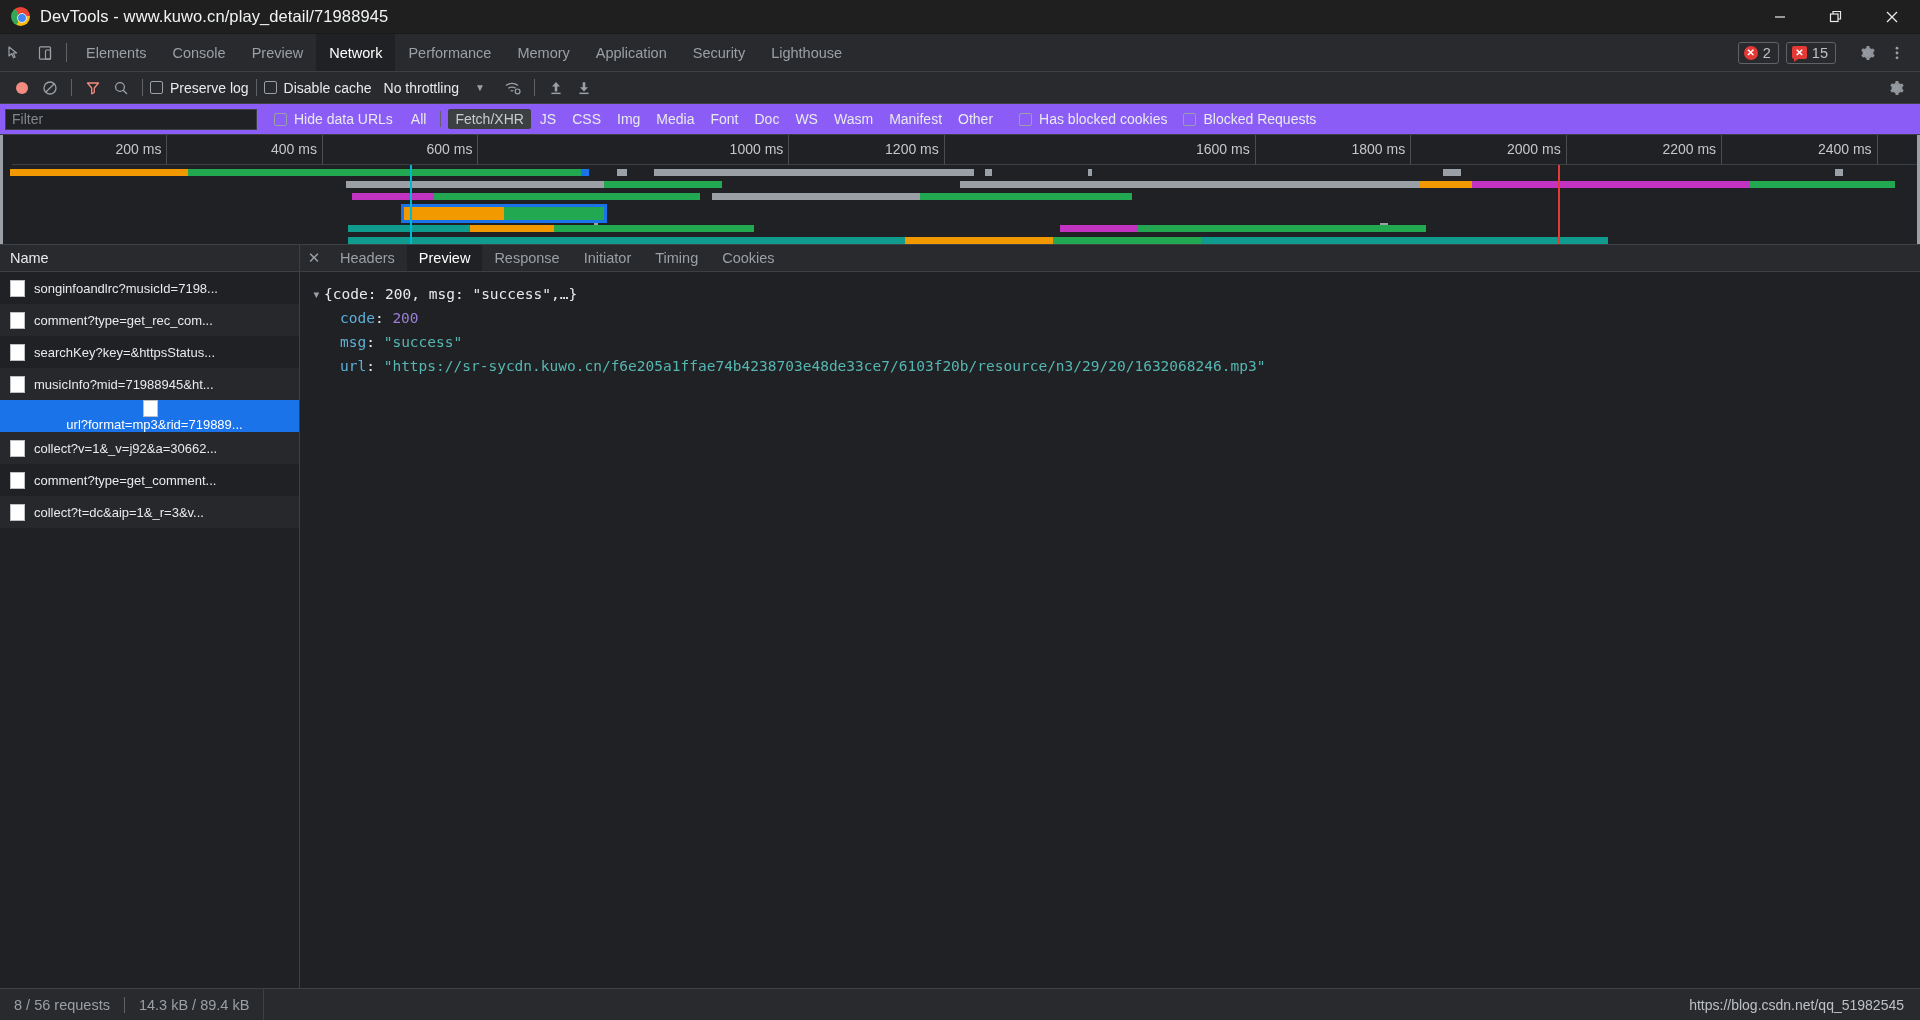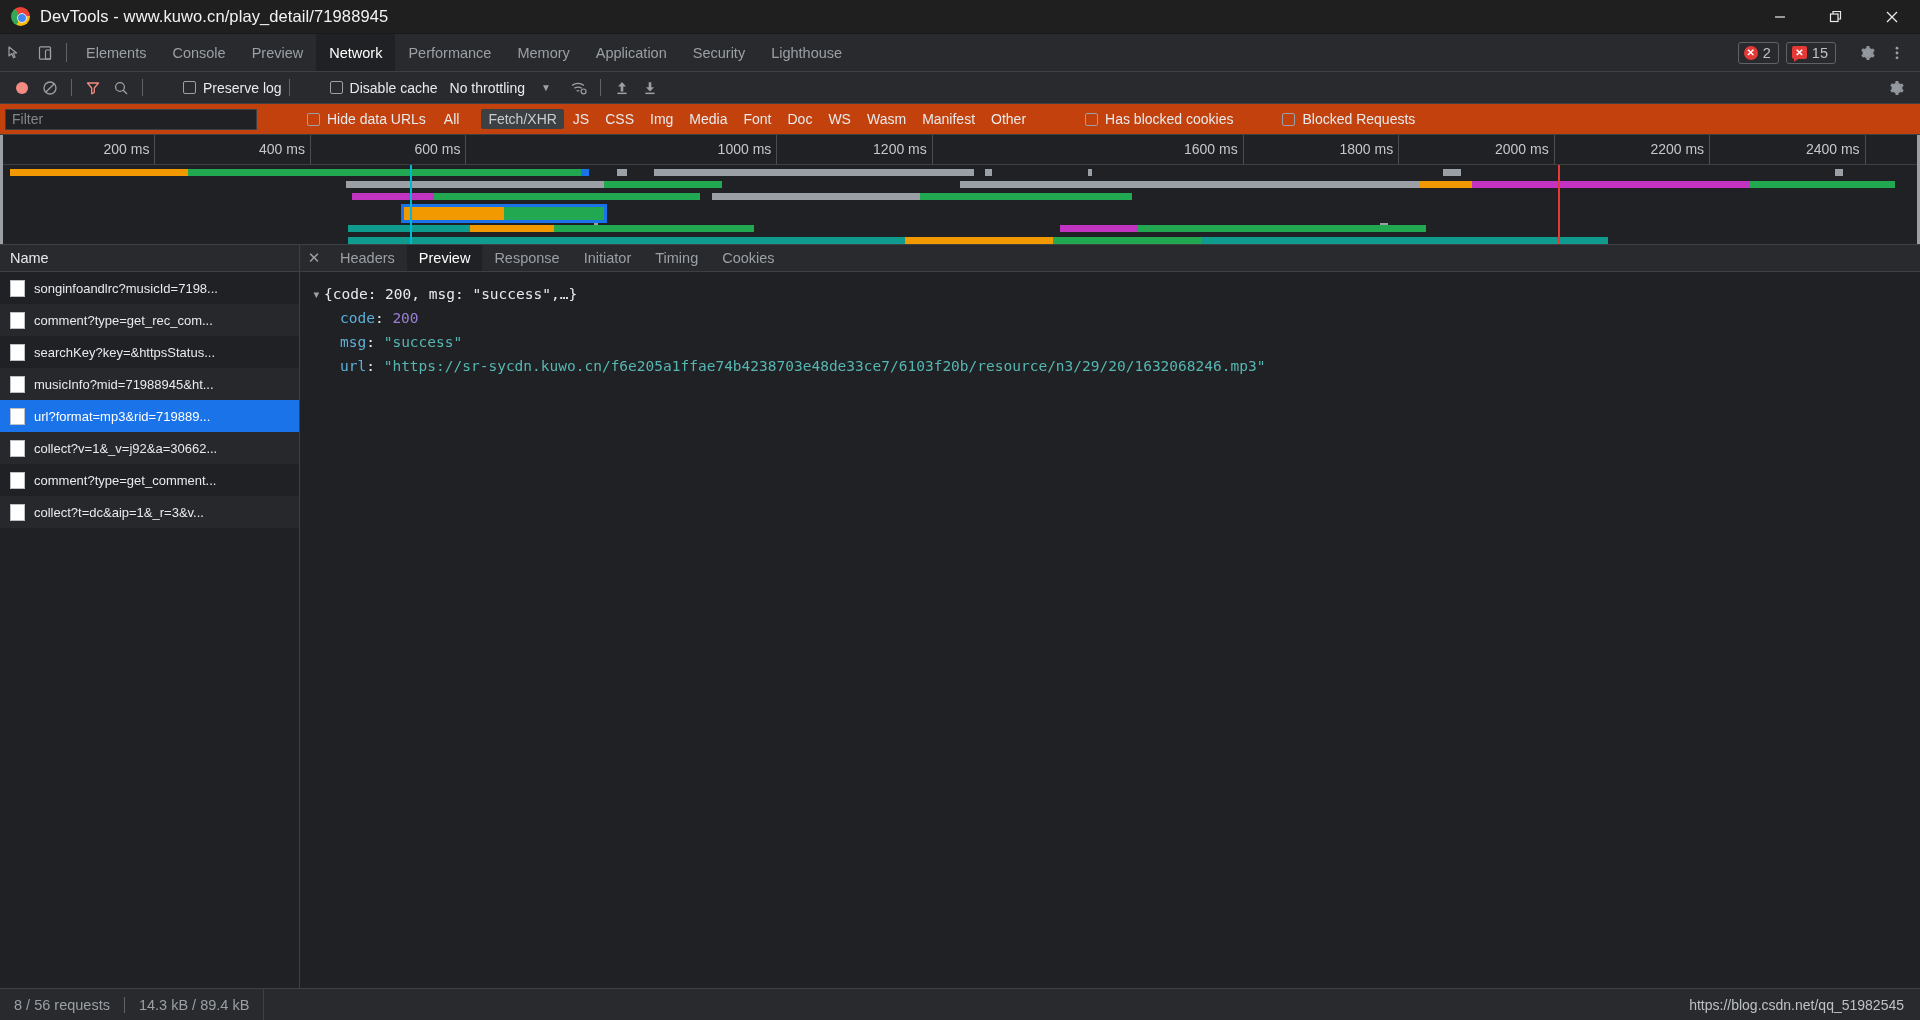--- a/index.html
+++ b/index.html
@@ -77,50 +77,50 @@
   
   .nettoolbar {
     height: 32px; background: #292a2d; display: flex; align-items: center;
     border-bottom: 1px solid #3c4043; padding-left: 8px;
   }
   .tb-btn {
     width: 28px; height: 26px; display: flex; align-items: center; justify-content: center;
     color: #9aa0a6; flex: none;
   }
   .tb-sep { width: 1px; height: 17px; background: #5f6368; margin: 0 7px; flex: none; }
-  .cb-wrap { display: flex; align-items: center; gap: 7px; font-size: 14px; color: #e8eaed; white-space: nowrap; margin-left: 33px; }
+  .cb-wrap { display: flex; align-items: center; gap: 7px; font-size: 14px; color: #e8eaed; white-space: nowrap; }
   .cbox {
     width: 13px; height: 13px; border: 1px solid #9aa0a6; border-radius: 2px;
     background: transparent; flex: none;
   }
   .throttle { font-size: 14px; color: #e8eaed; margin-left: 12px; white-space: nowrap; }
   .caret { margin-left: 16px; color: #9aa0a6; font-size: 10px; }
   .settings-right { margin-left: auto; padding-right: 10px; display: flex; align-items: center; }
 
   
   .filterbar {
-    height: 31px; background: #c2410c; display: flex; align-items: center;
+    height: 31px; background: #8b5cf6; display: flex; align-items: center;
     border-bottom: 1px solid #3c4043; padding-left: 5px;
   }
   .filter-input {
     width: 252px; height: 21px; background: #202124; border: 1px solid #3c4043;
     color: #e8eaed; font-size: 14px; padding: 0 6px; font-family: "Liberation Sans", sans-serif;
     outline: none;
   }
   .filter-input::placeholder { color: #80868b; }
   .chip {
     font-size: 14px; color: #e8eaed; padding: 2px 7px; border-radius: 2px;
     white-space: nowrap; margin: 0 1px;
   }
   .chip.active { background: #3c4043; color: #c9cbcd; }
   .vsep { width: 1px; height: 16px; background: #5f6368; margin: 0 6px; flex: none; }
 
   
   .overview { height: 110px; background: #202124; position: relative; border-bottom: 1px solid #3c4043; }
-  .ruler { height: 30px; position: relative; border-bottom: 1px solid #3c4043; }
+  .ruler { height: 30px; position: relative; border-bottom: 1px solid #3c4043; margin-left: 12px; }
   .tick {
     position: absolute; top: 0; height: 30px; border-right: 1px solid #4a4d50;
   }
   .tick span {
     position: absolute; right: 5px; top: 6px; font-size: 14px; color: #c5c8ca; white-space: nowrap;
   }
   .tracks { position: relative; height: 79px; overflow: hidden; }
   .obar { position: absolute; height: 7px; display: flex; }
   .obar .seg { height: 100%; }
   .obar.sel { outline: 3px solid #1a73e8; height: 13px; z-index: 3; }
@@ -137,21 +137,21 @@
     height: 27px; background: #292a2d; border-bottom: 1px solid #3c4043;
     display: flex; align-items: center; padding-left: 10px;
     font-size: 14.5px; color: #e8eaed;
   }
   .req-list { flex: 1; overflow: hidden; }
   .req-row {
     height: 32px; display: flex; align-items: center; padding-left: 10px;
     font-size: 13px; color: #e8eaed; white-space: nowrap;
   }
   .req-row:nth-child(even) { background: #27282b; }
-  .req-row.selected { background: #1a73e8; color: #fff; }
+  .req-row.selected { background: #1a73e8; color: #fff; flex-direction: column; }
   .ficon {
     width: 15px; height: 17px; background: #fff; border: 1px solid #bdc1c6;
     margin-right: 9px; flex: none;
   }
 
   .detail { flex: 1; background: #202124; display: flex; flex-direction: column; min-width: 0; }
   .detail-tabs {
     height: 27px; background: #292a2d; display: flex; align-items: stretch;
     border-bottom: 1px solid #3c4043;
   }

